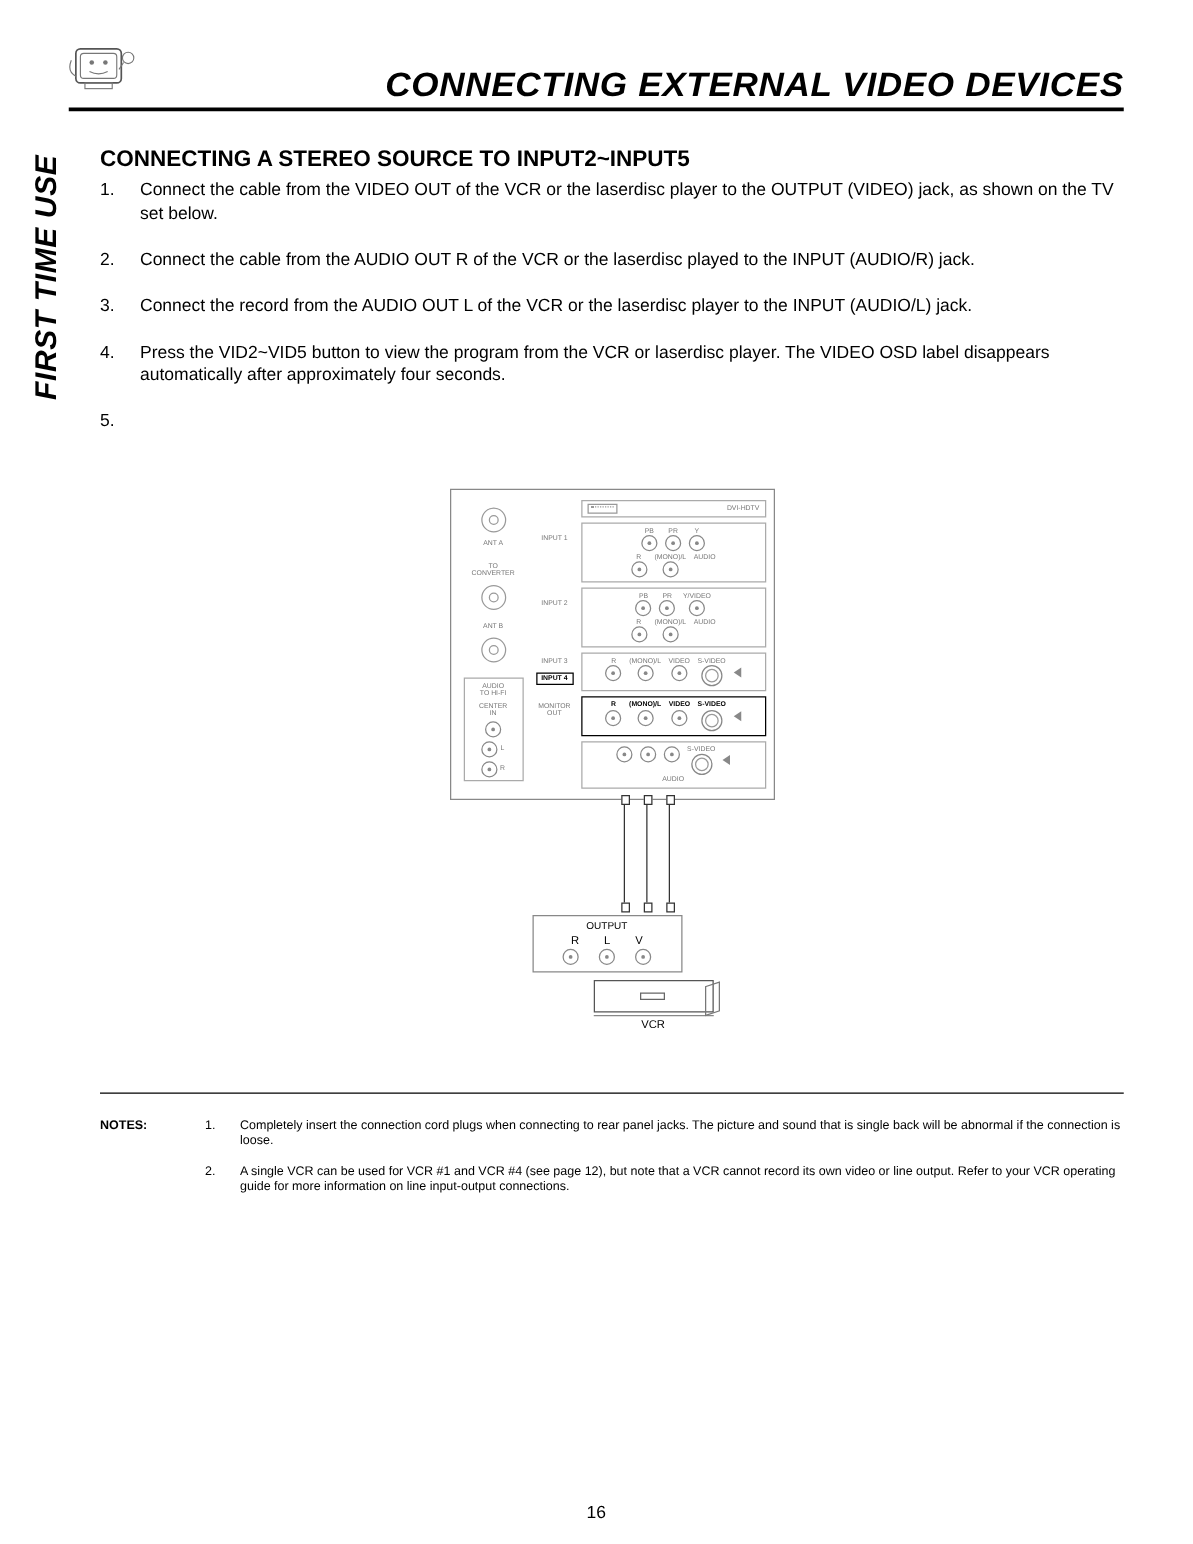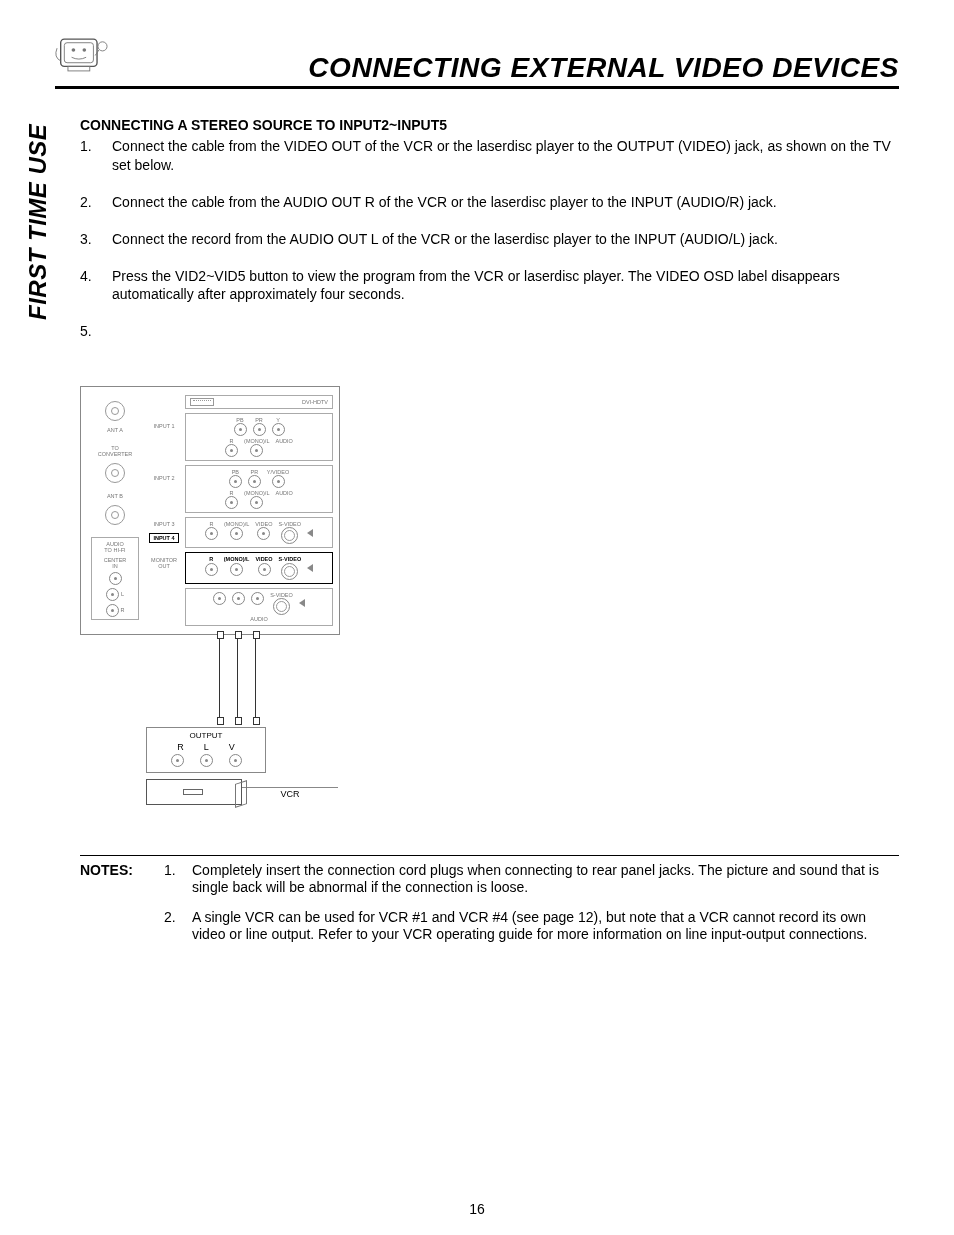--- a/index.html
+++ b/index.html
@@ -42,40 +42,40 @@
     font-weight: bold;
     font-style: italic;
     letter-spacing: 0.5px;
     white-space: nowrap;
   }
   .content {
     margin-left: 50px;
     margin-top: 28px;
   }
   .section-head {
-    font-size: 14px;
+    font-size: 18px;
     font-weight: bold;
     margin-bottom: 4px;
   }
   ol.steps {
     list-style: none;
     font-size: 14px;
     line-height: 1.35;
   }
   ol.steps li {
     display: flex;
     margin-bottom: 18px;
   }
   ol.steps li .num {
     width: 32px;
     flex: 0 0 32px;
   }
   .diagram-wrap {
     display: flex;
-    justify-content: flex-start;
+    justify-content: center;
     margin: 45px 0 50px 0;
   }
   .diagram {
     width: 260px;
   }
   .panel {
     border: 1px solid #888;
     padding: 8px 6px 8px 6px;
     font-size: 6px;
     color: #666;
@@ -139,30 +139,30 @@
     content:"";position:absolute;left:2px;width:5px;height:6px;border:1px solid #333;background:#fff;
   }
   .plug-top::before{top:0;}
   .plug-bot::before{bottom:0;}
   .out-box{
     border:1px solid #888; margin:4px auto 0 auto; width:120px;
     padding:3px 6px 5px 6px; display:flex;flex-direction:column;align-items:center;gap:2px;
   }
   .out-row{display:flex;gap:16px;justify-content:center;}
   .out-lbls{display:flex;gap:20px;justify-content:center;font-size:9px;}
-  .vcr-wrap{display:flex;flex-direction:row;align-items:center;margin-top:6px;}
+  .vcr-wrap{display:flex;flex-direction:column;align-items:center;margin-top:6px;}
   .vcr-box{ width:96px;height:26px;border:1.2px solid #555; position:relative; }
   .vcr-box::after{content:"";position:absolute;right:-6px;top:2px;width:10px;height:22px;border:1px solid #777;transform:skewY(-18deg);}
   .vcr-slot{position:absolute;left:36px;top:9px;width:20px;height:6px;border:1px solid #666;}
   .vcr-lbl{font-size:9px;margin-top:2px;border-top:1px solid #888;padding-top:1px;width:96px;text-align:center;}
   .notes {
     border-top: 1.5px solid #000;
     display: flex;
-    font-size: 14px;
-    padding-top: 6px;
+    font-size: 10px;
+    padding-top: 20px;
     line-height: 1.25;
   }
   .notes .label {
     font-weight: bold;
     width: 84px;
     flex: 0 0 84px;
   }
   .notes ol { list-style: none; flex: 1; }
   .notes ol li { display: flex; margin-bottom: 12px; }
   .notes ol li .num { width: 28px; flex: 0 0 28px; }
@@ -198,21 +198,21 @@
 <div class="content">
   <div class="section-head">CONNECTING A STEREO SOURCE TO INPUT2~INPUT5</div>
 
   <ol class="steps">
     <li>
         <span class="num">1.</span>
         <span>Connect the cable from the VIDEO OUT of the VCR or the laserdisc player to the OUTPUT (VIDEO) jack, as shown on the TV set below.</span>
       </li>
     <li>
         <span class="num">2.</span>
-        <span>Connect the cable from the AUDIO OUT R of the VCR or the laserdisc player to the INPUT (AUDIO/R) jack.</span>
+        <span>Connect the cable from the AUDIO OUT R of the VCR or the laserdisc played to the INPUT (AUDIO/R) jack.</span>
       </li>
     <li>
         <span class="num">3.</span>
         <span>Connect the record from the AUDIO OUT L of the VCR or the laserdisc player to the INPUT (AUDIO/L) jack.</span>
       </li>
     <li>
         <span class="num">4.</span>
         <span>Press the VID2~VID5 button to view the program from the VCR or laserdisc player.  The VIDEO OSD label disappears automatically after approximately four seconds.</span>
       </li>
     <li>

